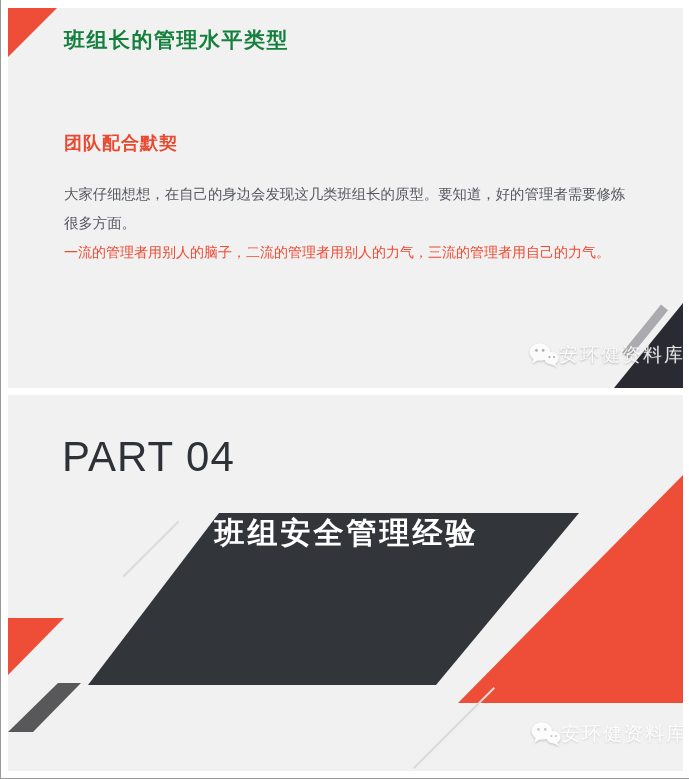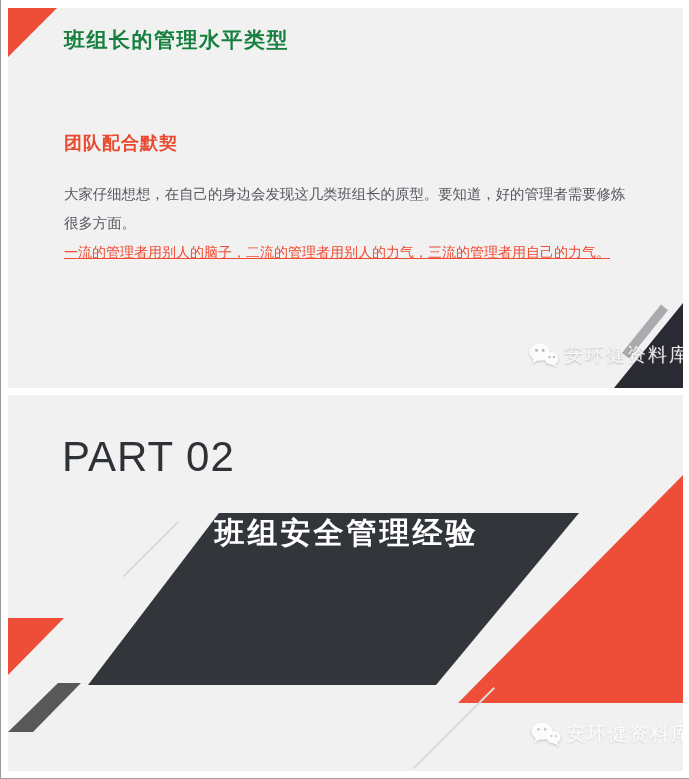--- a/index.html
+++ b/index.html
@@ -31,35 +31,35 @@
   }
   .s1-heading {
     position:absolute; left:56px; top:123px;
     font-size:18px; font-weight:bold; color:#e8492f; letter-spacing:1px;
   }
   .s1-body {
     position:absolute; left:56px; top:172px; width:567px;
     font-size:14.4px; line-height:29px; color:#55585e;
   }
   .s1-body p { margin:0; }
-  .red-line { color:#f04a31; white-space:nowrap; font-size:14px;text-decoration:underline; }
+  .red-line { color:#f04a31; white-space:nowrap; font-size:14px; }
   .tri-br {
     position:absolute; right:0; bottom:0; width:69px; height:85px;
     background:#2a2b32;
     clip-path:polygon(100% 0, 100% 100%, 0 100%);
   }
   .s1-stripe {
     position:absolute; left:606px; top:319px; width:62px; height:9px;
     background:#abaaae;
     transform:rotate(-51deg);
   }
 
   
   .watermark {
-    position:absolute; display:flex; align-items:center; gap:5px;
+    position:absolute; display:flex; align-items:center; 
     pointer-events:none;
   }
   .watermark .wm-text {
     font-size:19px; letter-spacing:2px; color:rgba(255,255,255,0.88);
     text-shadow:0 1px 2px rgba(90,90,90,0.40);
     white-space:nowrap;
   }
   .wm1 { left:521px; top:334px; }
   .wm2 { left:523px; top:326px; }
   .wm2 .wm-text { color:rgba(255,255,255,0.95); text-shadow:0 1px 2px rgba(140,140,140,0.30); }
@@ -135,21 +135,21 @@
           <circle cx="24.5" cy="18" r="1.3"></circle>
           <circle cx="30" cy="18" r="1.3"></circle>
         </g>
       </svg>
     </span>
     <span class="wm-text">安环健资料库</span>
   </div>
 </section>
 
 <section class="slide" id="slide2">
-  <div class="part-label">PART 02</div>
+  <div class="part-label">PART 04</div>
 
   <div class="thin-line line-a"></div>
 
   <div class="banner">
     <span class="banner-text">班组安全管理经验</span>
   </div>
 
   <div class="orange-big"></div>
   <div class="orange-small"></div>
   <div class="gray-stripe"></div>

